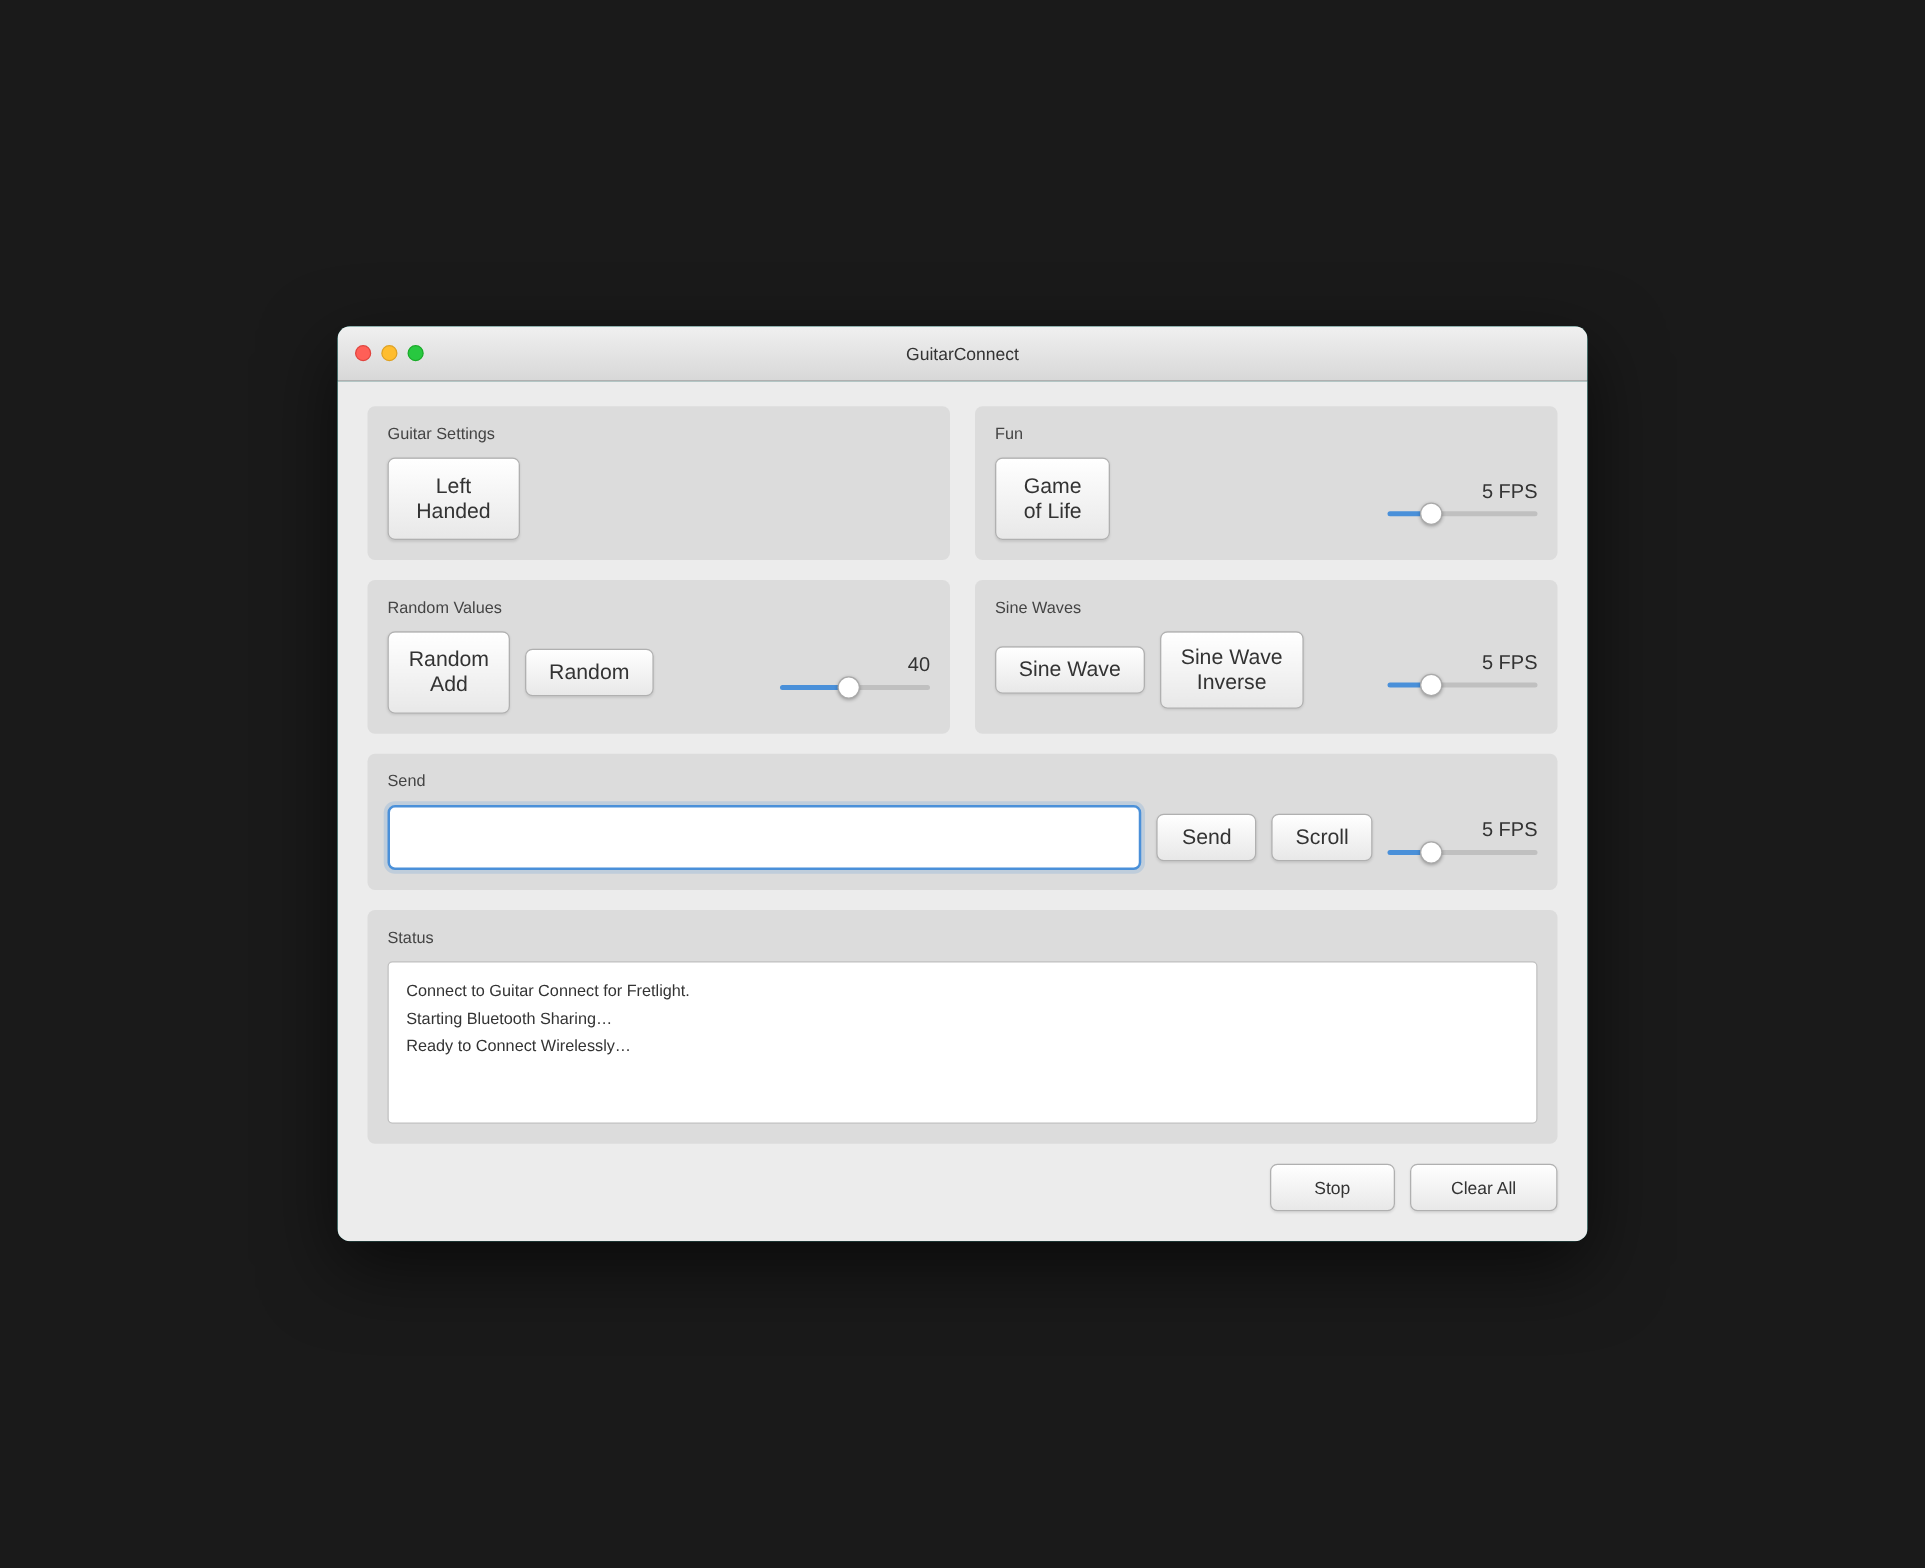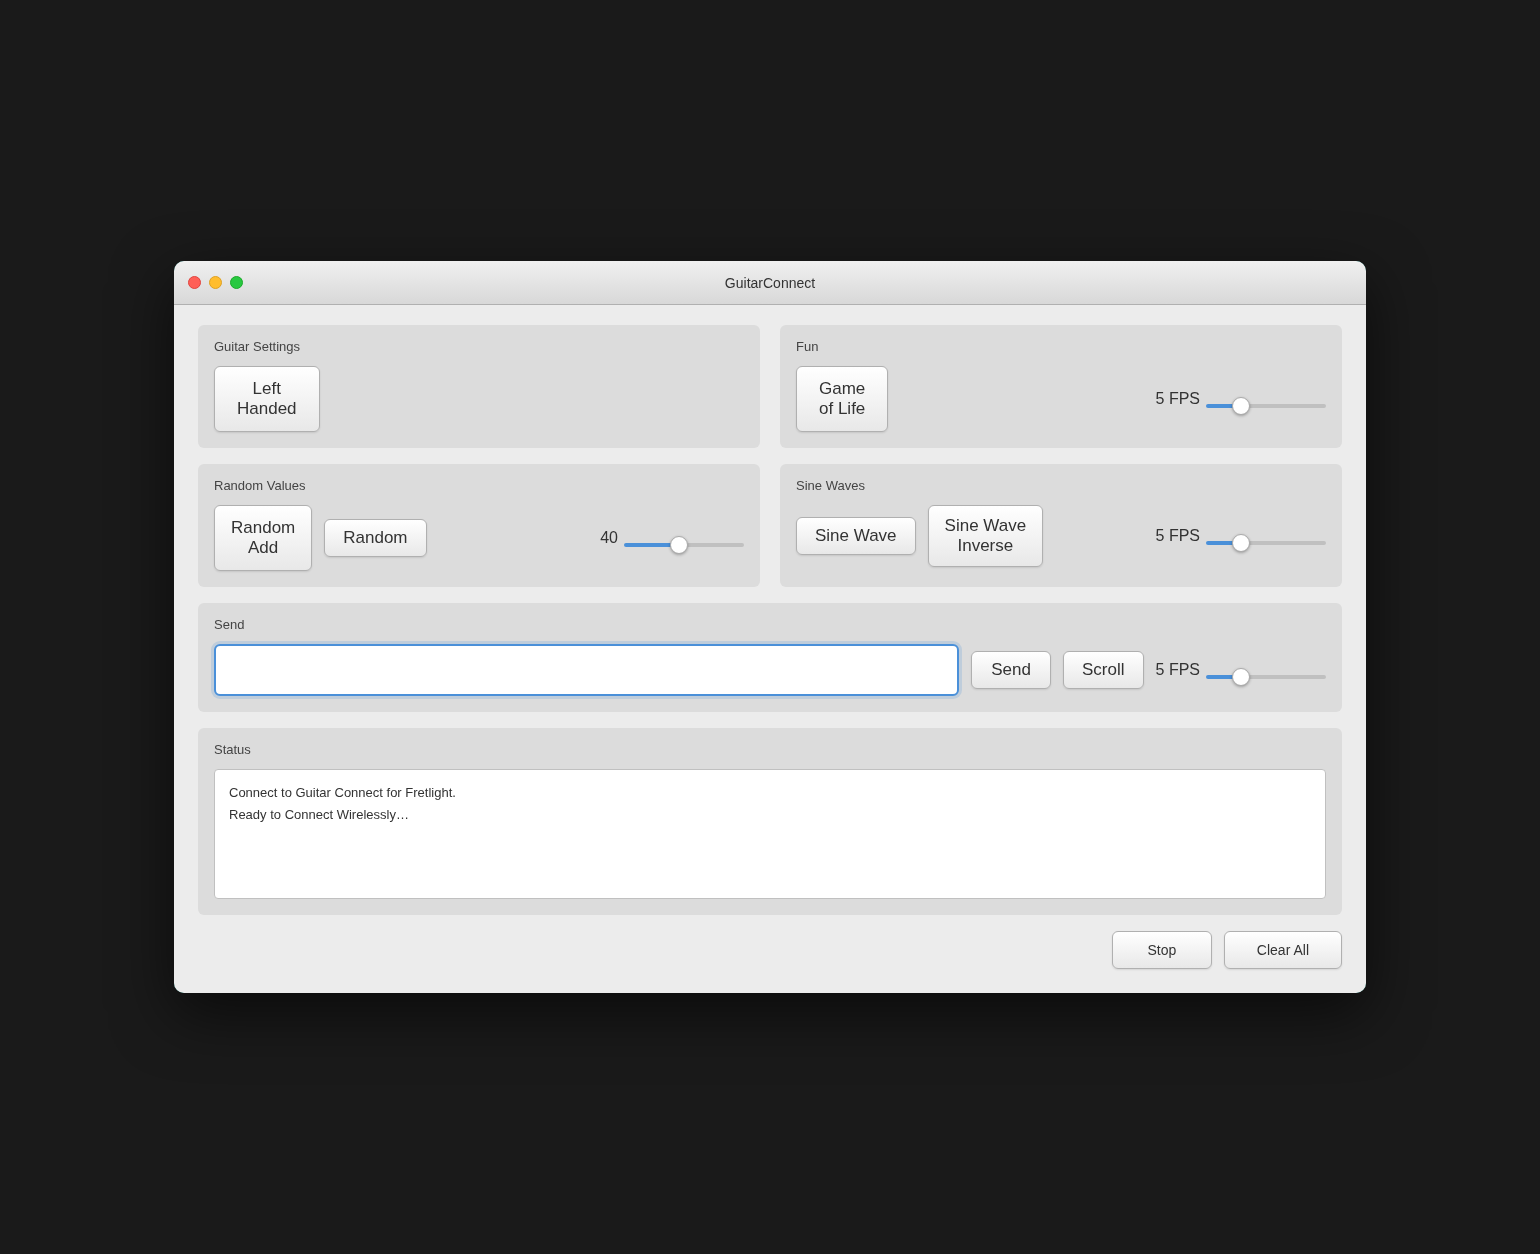--- a/index.html
+++ b/index.html
@@ -7,21 +7,21 @@
     body {
       background: #1a1a1a;
       display: flex;
       justify-content: center;
       align-items: center;
       min-height: 100vh;
       font-family: -apple-system, BlinkMacSystemFont, 'Helvetica Neue', Arial, sans-serif;
     }
 
     .window {
-      width: 1192px;
+      width: 1000px;
       background: #0f766e;
       border-radius: 10px;
       box-shadow: 0 20px 60px rgba(0,0,0,0.6);
       overflow: hidden;
     }
 
     .titlebar {
       background: linear-gradient(to bottom, #f0f0f0, #d8d8d8);
       height: 44px;
       display: flex;
@@ -207,20 +207,21 @@
       padding: 10px 32px;
       font-size: 14px;
       color: #333;
       cursor: pointer;
       box-shadow: 0 1px 2px rgba(0,0,0,0.1);
       min-width: 100px;
     }
 
     .slider-fps-group {
       display: flex;
+      flex-direction: column;
       align-items: flex-end;
       gap: 6px;
       margin-left: auto;
     }
   </style>
 </head>
 <body>
 
 <div class="window">
 
@@ -297,20 +298,21 @@
           <span class="fps-label">5 FPS</span>
           <input type="range" class="slider-text" min="0" max="100" value="25" style="background: linear-gradient(to right, rgb(74, 144, 217) 0%, rgb(74, 144, 217) 25%, rgb(192, 192, 192) 25%, rgb(192, 192, 192) 100%);">
         </div>
       </div>
     </div>
 
     <div class="status-section">
       <div class="section-title">Status</div>
       <div class="status-log">
         <p>Connect to Guitar Connect for Fretlight.</p>
+        <p>Starting Bluetooth Sharing…</p>
         <p>Ready to Connect Wirelessly…</p>
       </div>
     </div>
 
     <div class="bottom-buttons">
       <button class="bottom-btn">Stop</button>
       <button class="bottom-btn">Clear All</button>
     </div>
 
   </div>

